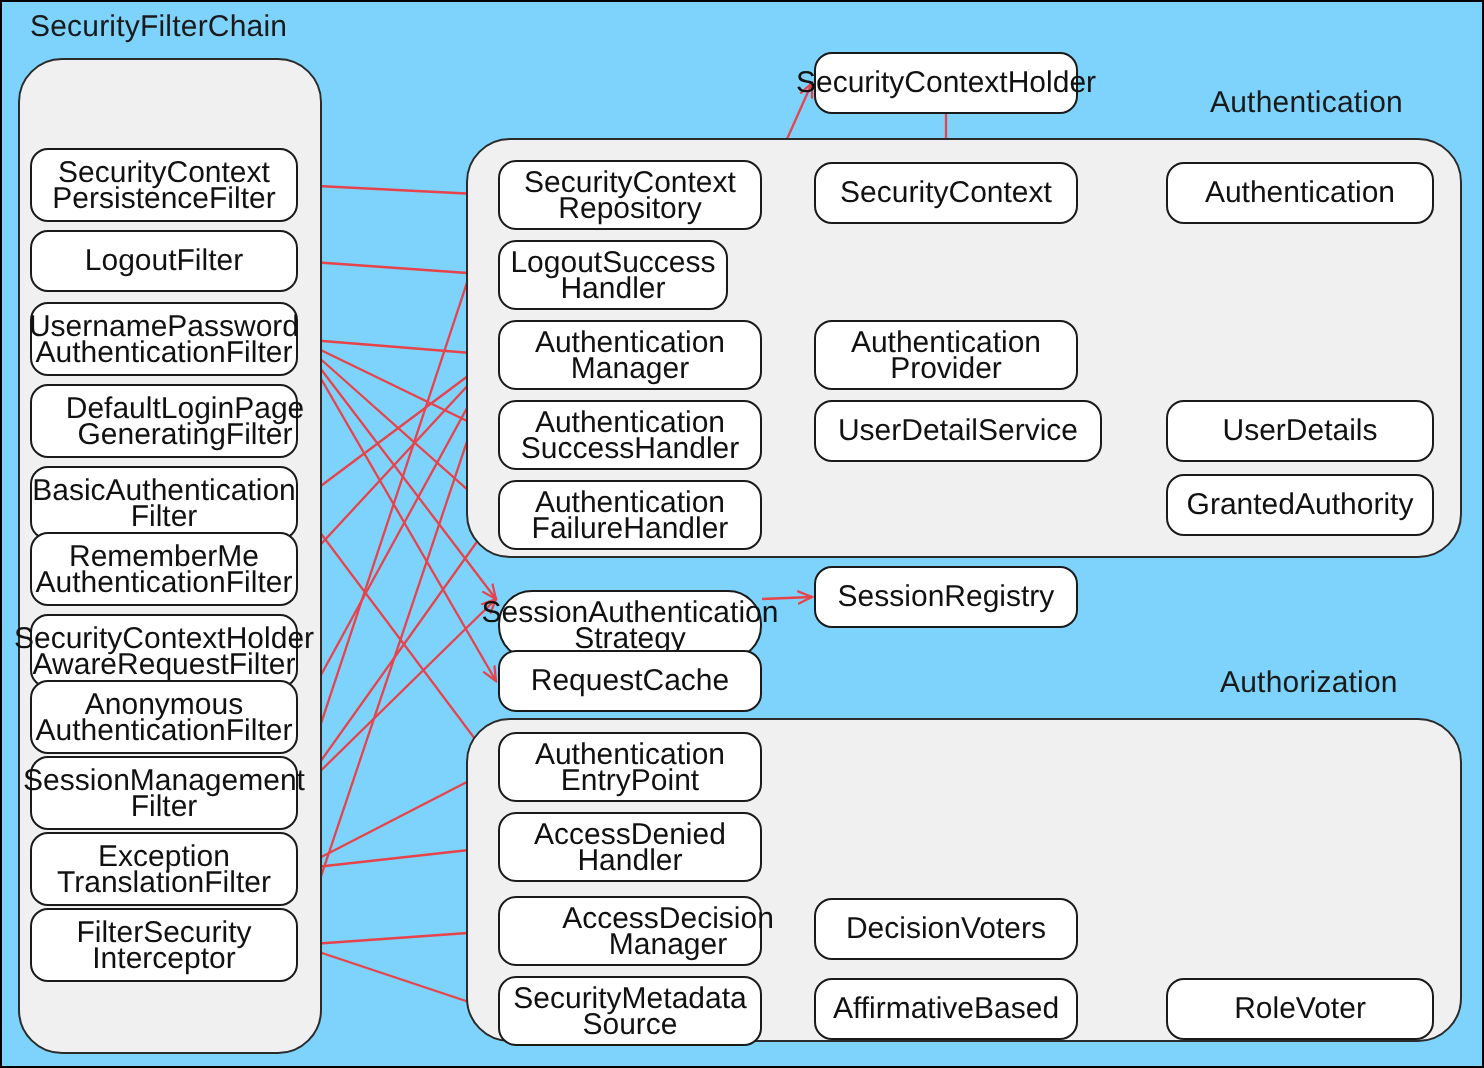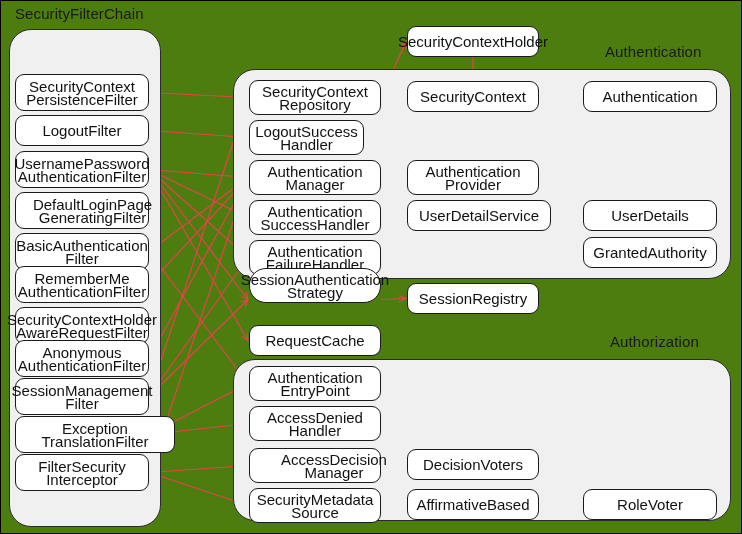--- a/index.html
+++ b/index.html
@@ -1,20 +1,20 @@
 <!DOCTYPE html>
 <html><head>
 <meta charset="utf-8">
 <style>
   html,body{margin:0;padding:0;background:#ffffff;}
   body{font-family:"Liberation Sans","DejaVu Sans",sans-serif;}
   #canvas{
     position:relative;
     width:742px;height:534px;
-    background:#4d7c0f;
+    background:#7dd3fc;
     box-sizing:border-box;
     border:1px solid #000;
     overflow:hidden;
   }
   .group{
     position:absolute;
     background:#f0f0f0;
     border:1.4px solid #2b2b2b;
     border-radius:22px;
     box-sizing:border-box;
@@ -117,35 +117,35 @@
     <div class="node" style="left: 14px; top: 232px; width: 134px; height: 37px;">BasicAuthentication
 Filter</div>
     <div class="node" style="left: 14px; top: 265px; width: 134px; height: 37px;">RememberMe
 AuthenticationFilter</div>
     <div class="node" style="left: 14px; top: 306px; width: 134px; height: 37px;">SecurityContextHolder
 AwareRequestFilter</div>
     <div class="node" style="left: 14px; top: 339px; width: 134px; height: 37px;">Anonymous
 AuthenticationFilter</div>
     <div class="node" style="left: 14px; top: 377px; width: 134px; height: 37px;">SessionManagement
 Filter</div>
-    <div class="node" style="left: 14px; top: 415px; width: 160px; height: 37px;">Exception
+    <div class="node" style="left: 14px; top: 415px; width: 134px; height: 37px;">Exception
 TranslationFilter</div>
     <div class="node" style="left: 14px; top: 453px; width: 134px; height: 37px;">FilterSecurity
 Interceptor</div>
     <div class="node" style="left: 248px; top: 79px; width: 132px; height: 35px;">SecurityContext
 Repository</div>
     <div class="node" style="left: 248px; top: 119px; width: 115px; height: 35px;">LogoutSuccess
 Handler</div>
     <div class="node" style="left: 248px; top: 159px; width: 132px; height: 35px;">Authentication
 Manager</div>
     <div class="node" style="left: 248px; top: 199px; width: 132px; height: 35px;">Authentication
 SuccessHandler</div>
     <div class="node" style="left: 248px; top: 239px; width: 132px; height: 35px;">Authentication
 FailureHandler</div>
-    <div class="node" style="left: 248px; top: 267px; width: 132px; height: 35px; border-radius: 17px;">SessionAuthentication
+    <div class="node" style="left: 248px; top: 294px; width: 132px; height: 35px; border-radius: 17px;">SessionAuthentication
 Strategy</div>
     <div class="node" style="left: 248px; top: 324px; width: 132px; height: 31px;">RequestCache</div>
     <div class="node" style="left: 248px; top: 365px; width: 132px; height: 35px;">Authentication
 EntryPoint</div>
     <div class="node" style="left: 248px; top: 405px; width: 132px; height: 35px;">AccessDenied
 Handler</div>
     <div class="node" style="left: 248px; top: 447px; width: 132px; height: 35px; padding-left: 41px;">AccessDecision
 Manager</div>
     <div class="node" style="left: 248px; top: 487px; width: 132px; height: 35px;">SecurityMetadata
 Source</div>

